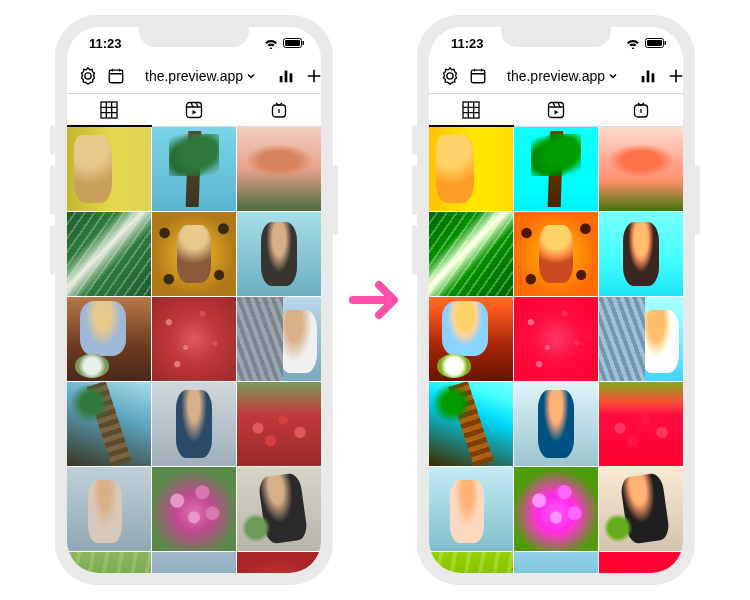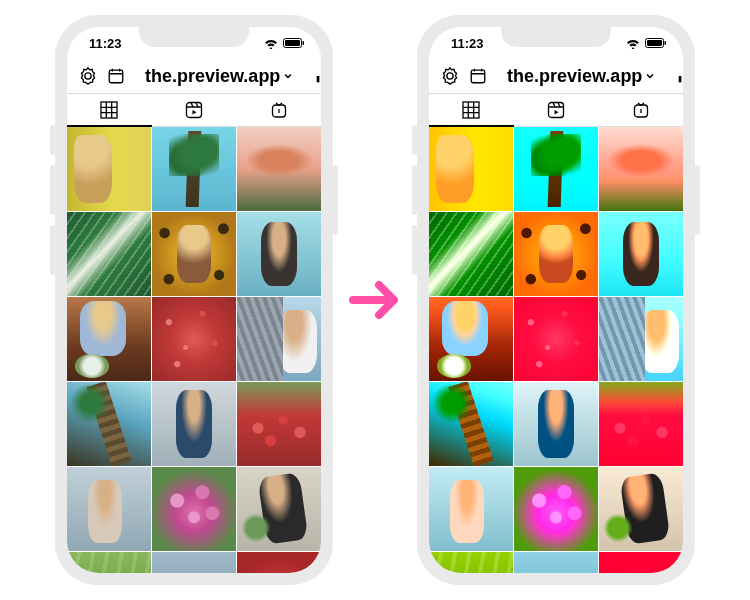--- a/index.html
+++ b/index.html
@@ -71,22 +71,22 @@
   .status .right{display:flex;gap:4px;align-items:center;}
   .topbar{
     height:34px;
     display:flex;
     align-items:center;
     gap:10px;
     padding:0 12px;
   }
   .spacer{flex:1;}
   .handle{
-    font-size:18px;
-    font-weight:700;
+    font-size:14px;
+    font-weight:400;
     display:flex;
     align-items:center;
     gap:2px;
   }
   .tabs{
     height:34px;
     display:flex;
     border-top:1px solid var(--divider);
     border-bottom:1px solid var(--divider);
   }

